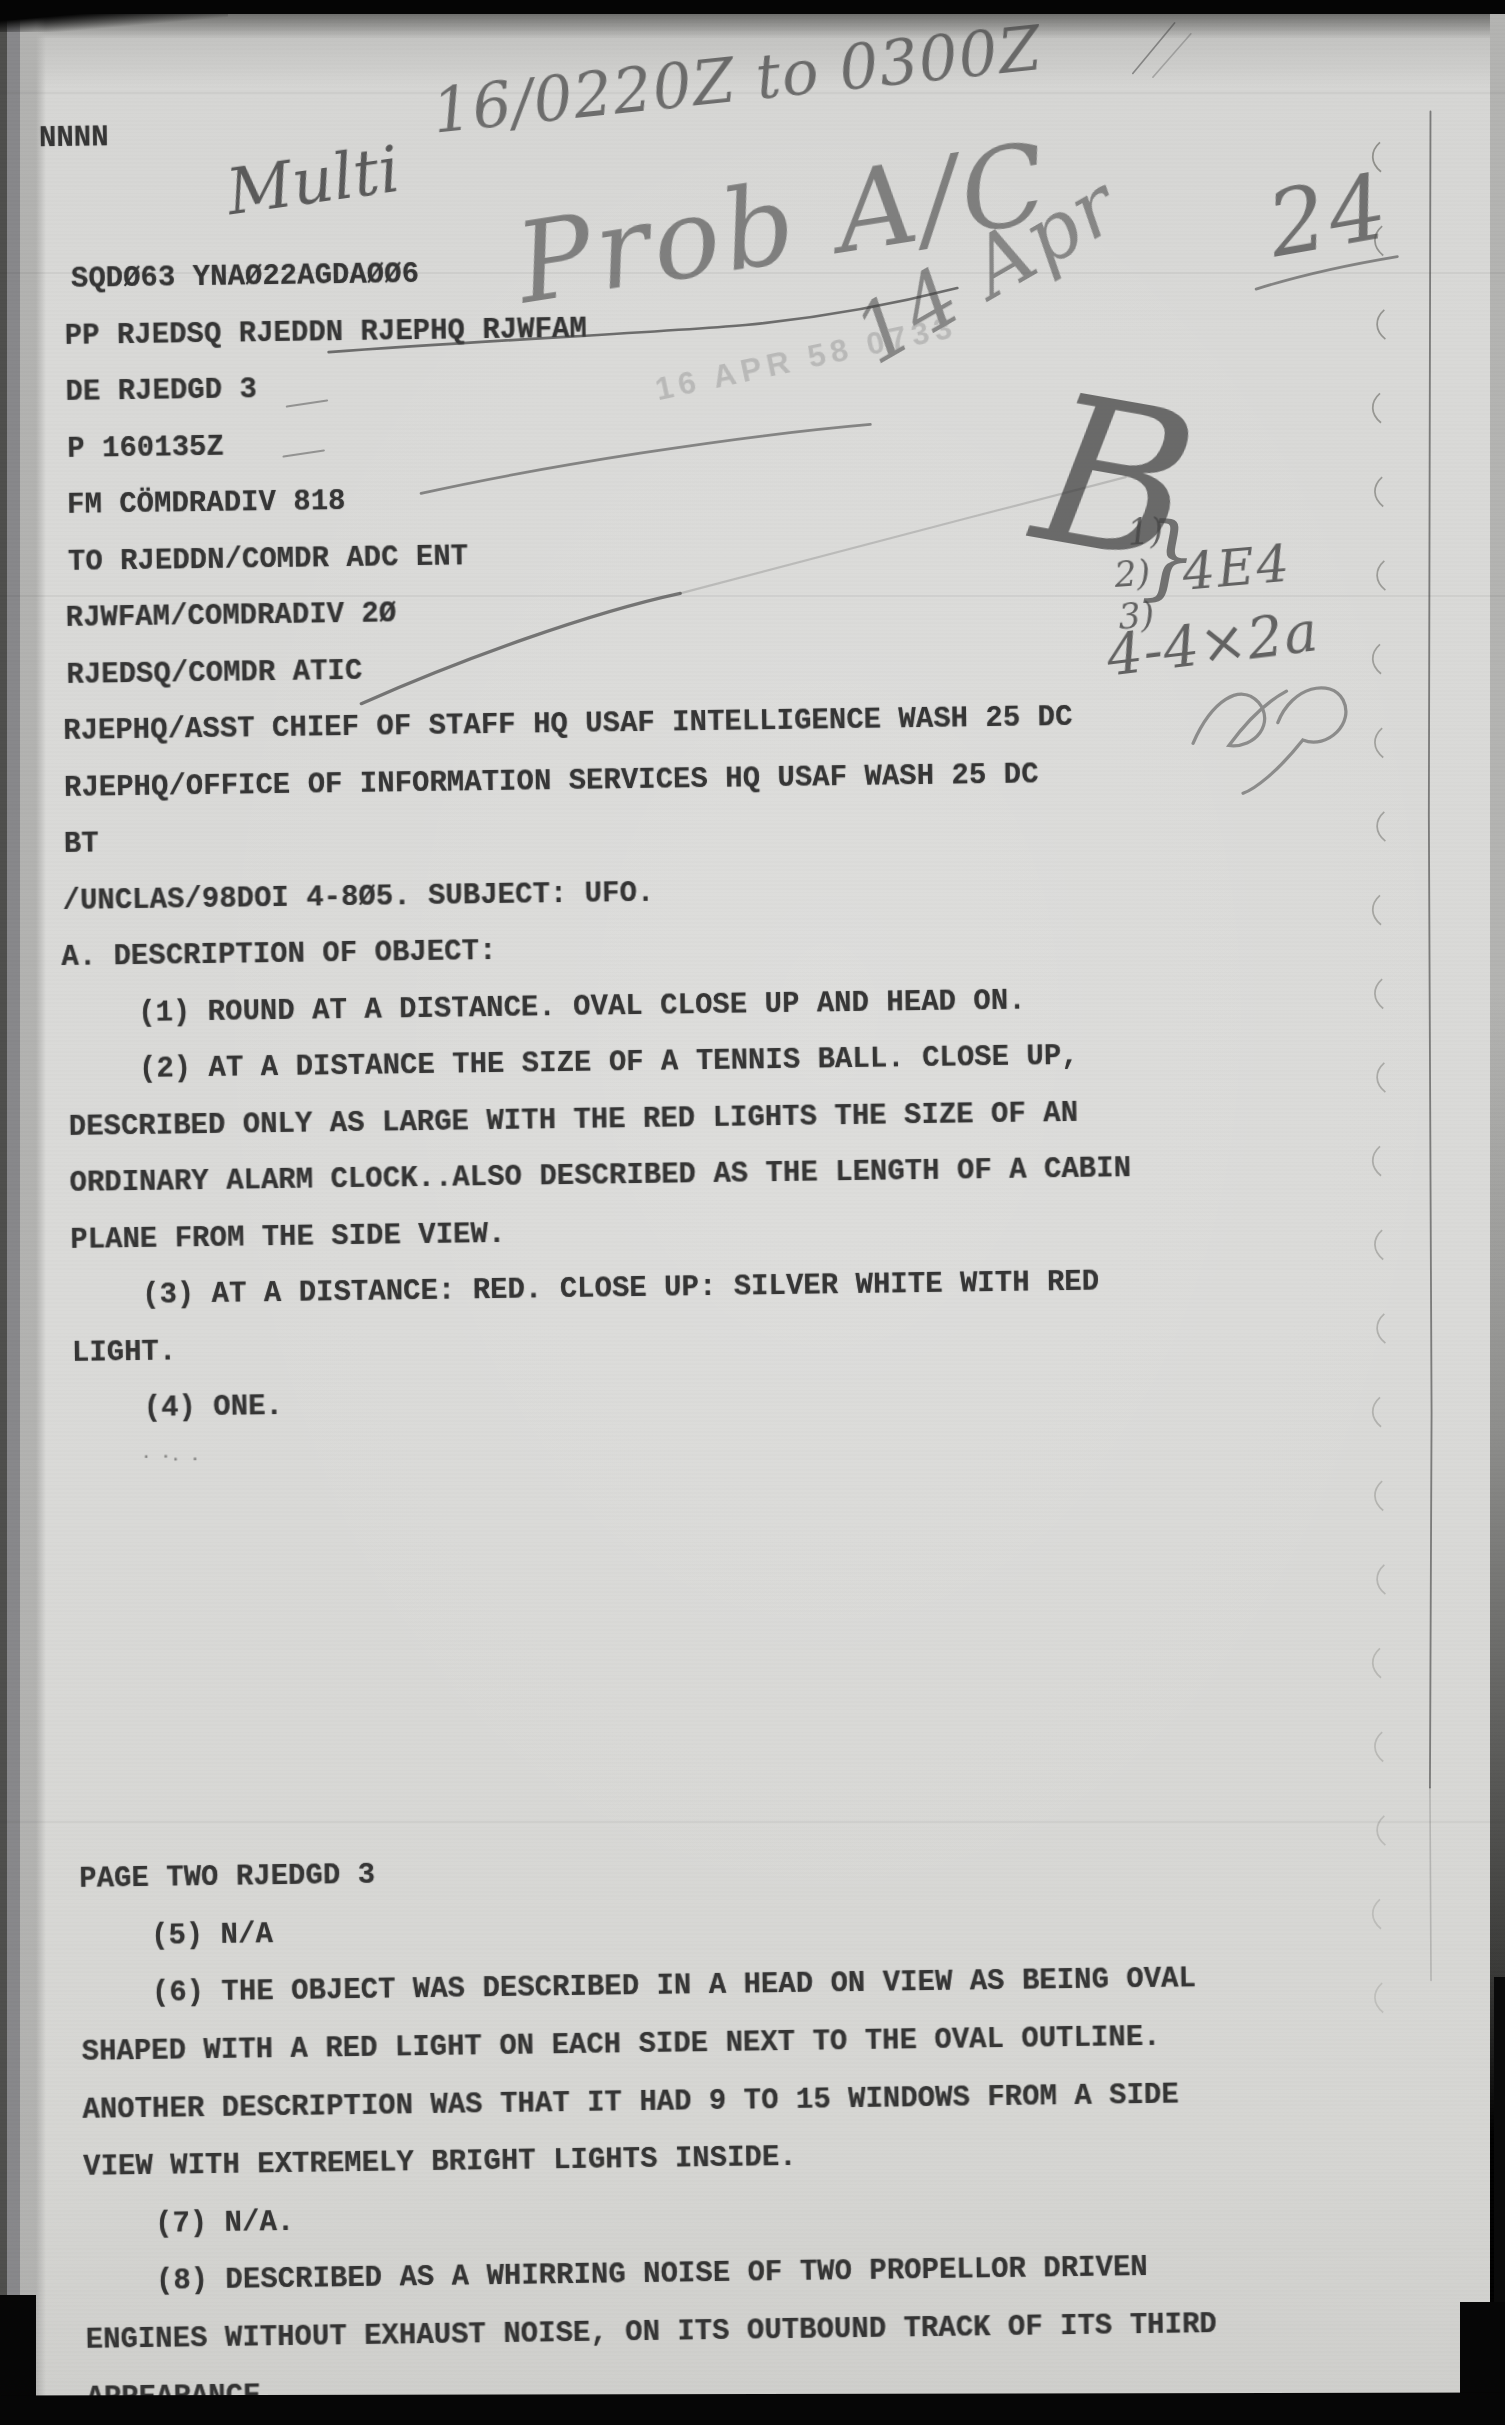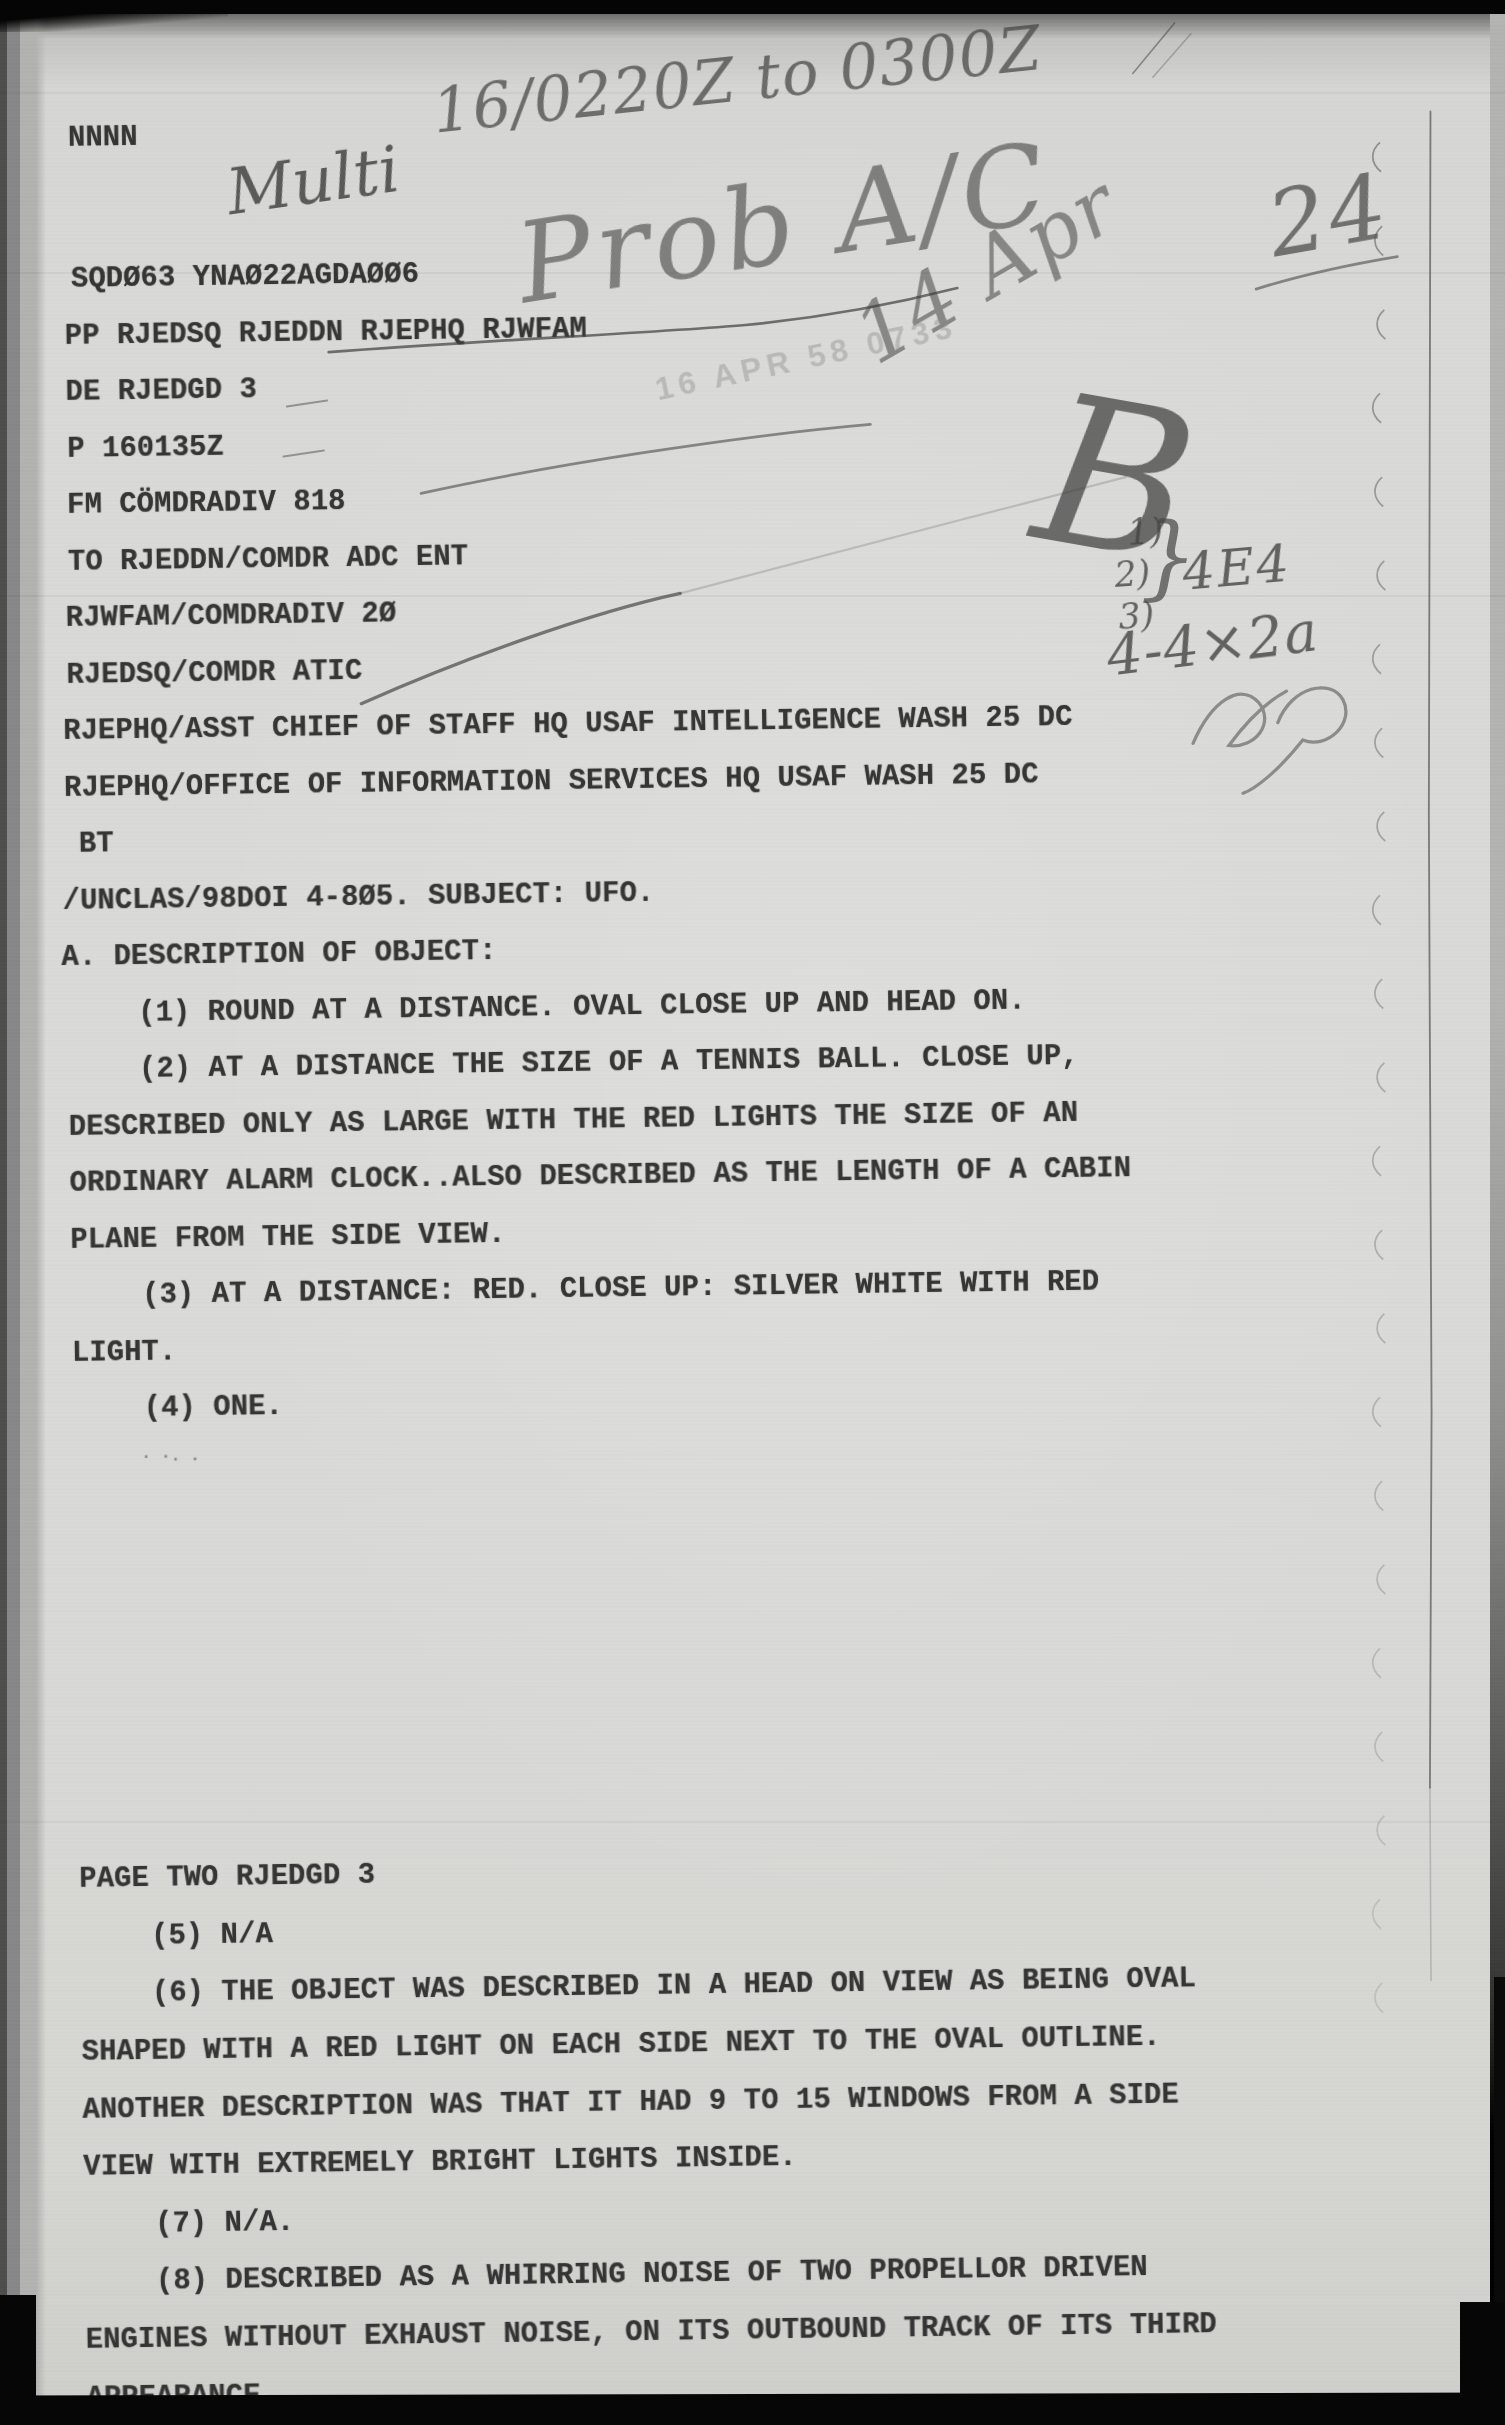--- a/index.html
+++ b/index.html
@@ -63,32 +63,32 @@
   <div class="curl2"></div>
   <div class="gutter-left"></div>
   <div class="edge-right"></div>
   <div class="streaks"></div>
   <div class="streakline" style="top:92px"></div>
   <div class="streakline" style="top:272px"></div>
   <div class="streakline" style="top:595px"></div>
   <div class="streakline" style="top:1821px"></div>
 
   <div id="typed-layer">
-      <div class="typed-line" style="left: 70px; top: 121px;">NNNN</div>
+      <div class="typed-line" style="left: 41px; top: 121px;">NNNN</div>
       <div class="typed-line" style="left: 71px; top: 262px;">SQDØ63 YNAØ22AGDAØØ6</div>
       <div class="typed-line" style="left: 64px; top: 319px;">PP RJEDSQ RJEDDN RJEPHQ RJWFAM</div>
       <div class="typed-line" style="left: 64px; top: 375px;">DE RJEDGD 3</div>
       <div class="typed-line" style="left: 65px; top: 432px;">P 160135Z</div>
       <div class="typed-line" style="left: 64px; top: 488px;">FM CÖMDRADIV 818</div>
       <div class="typed-line" style="left: 64px; top: 545px;">TO RJEDDN/COMDR ADC ENT</div>
       <div class="typed-line" style="left: 61px; top: 601px;">RJWFAM/COMDRADIV 2Ø</div>
       <div class="typed-line" style="left: 61px; top: 658px;">RJEDSQ/COMDR ATIC</div>
       <div class="typed-line" style="left: 57px; top: 714px;">RJEPHQ/ASST CHIEF OF STAFF HQ USAF INTELLIGENCE WASH 25 DC</div>
       <div class="typed-line" style="left: 57px; top: 771px;">RJEPHQ/OFFICE OF INFORMATION SERVICES HQ USAF WASH 25 DC</div>
-      <div class="typed-line" style="left: 71px; top: 827px;">BT</div>
+      <div class="typed-line" style="left: 56px; top: 827px;">BT</div>
       <div class="typed-line" style="left: 54px; top: 884px;">/UNCLAS/98DOI 4-8Ø5. SUBJECT: UFO.</div>
       <div class="typed-line" style="left: 52px; top: 940px;">A. DESCRIPTION OF OBJECT:</div>
       <div class="typed-line" style="left: 128px; top: 997px;">(1) ROUND AT A DISTANCE. OVAL CLOSE UP AND HEAD ON.</div>
       <div class="typed-line" style="left: 128px; top: 1053px;">(2) AT A DISTANCE THE SIZE OF A TENNIS BALL. CLOSE UP,</div>
       <div class="typed-line" style="left: 57px; top: 1110px;">DESCRIBED ONLY AS LARGE WITH THE RED LIGHTS THE SIZE OF AN</div>
       <div class="typed-line" style="left: 57px; top: 1166px;">ORDINARY ALARM CLOCK..ALSO DESCRIBED AS THE LENGTH OF A CABIN</div>
       <div class="typed-line" style="left: 57px; top: 1223px;">PLANE FROM THE SIDE VIEW.</div>
       <div class="typed-line" style="left: 128px; top: 1279px;">(3) AT A DISTANCE: RED. CLOSE UP: SILVER WHITE WITH RED</div>
       <div class="typed-line" style="left: 57px; top: 1336px;">LIGHT.</div>
       <div class="typed-line" style="left: 128px; top: 1392px;">(4) ONE.</div>

